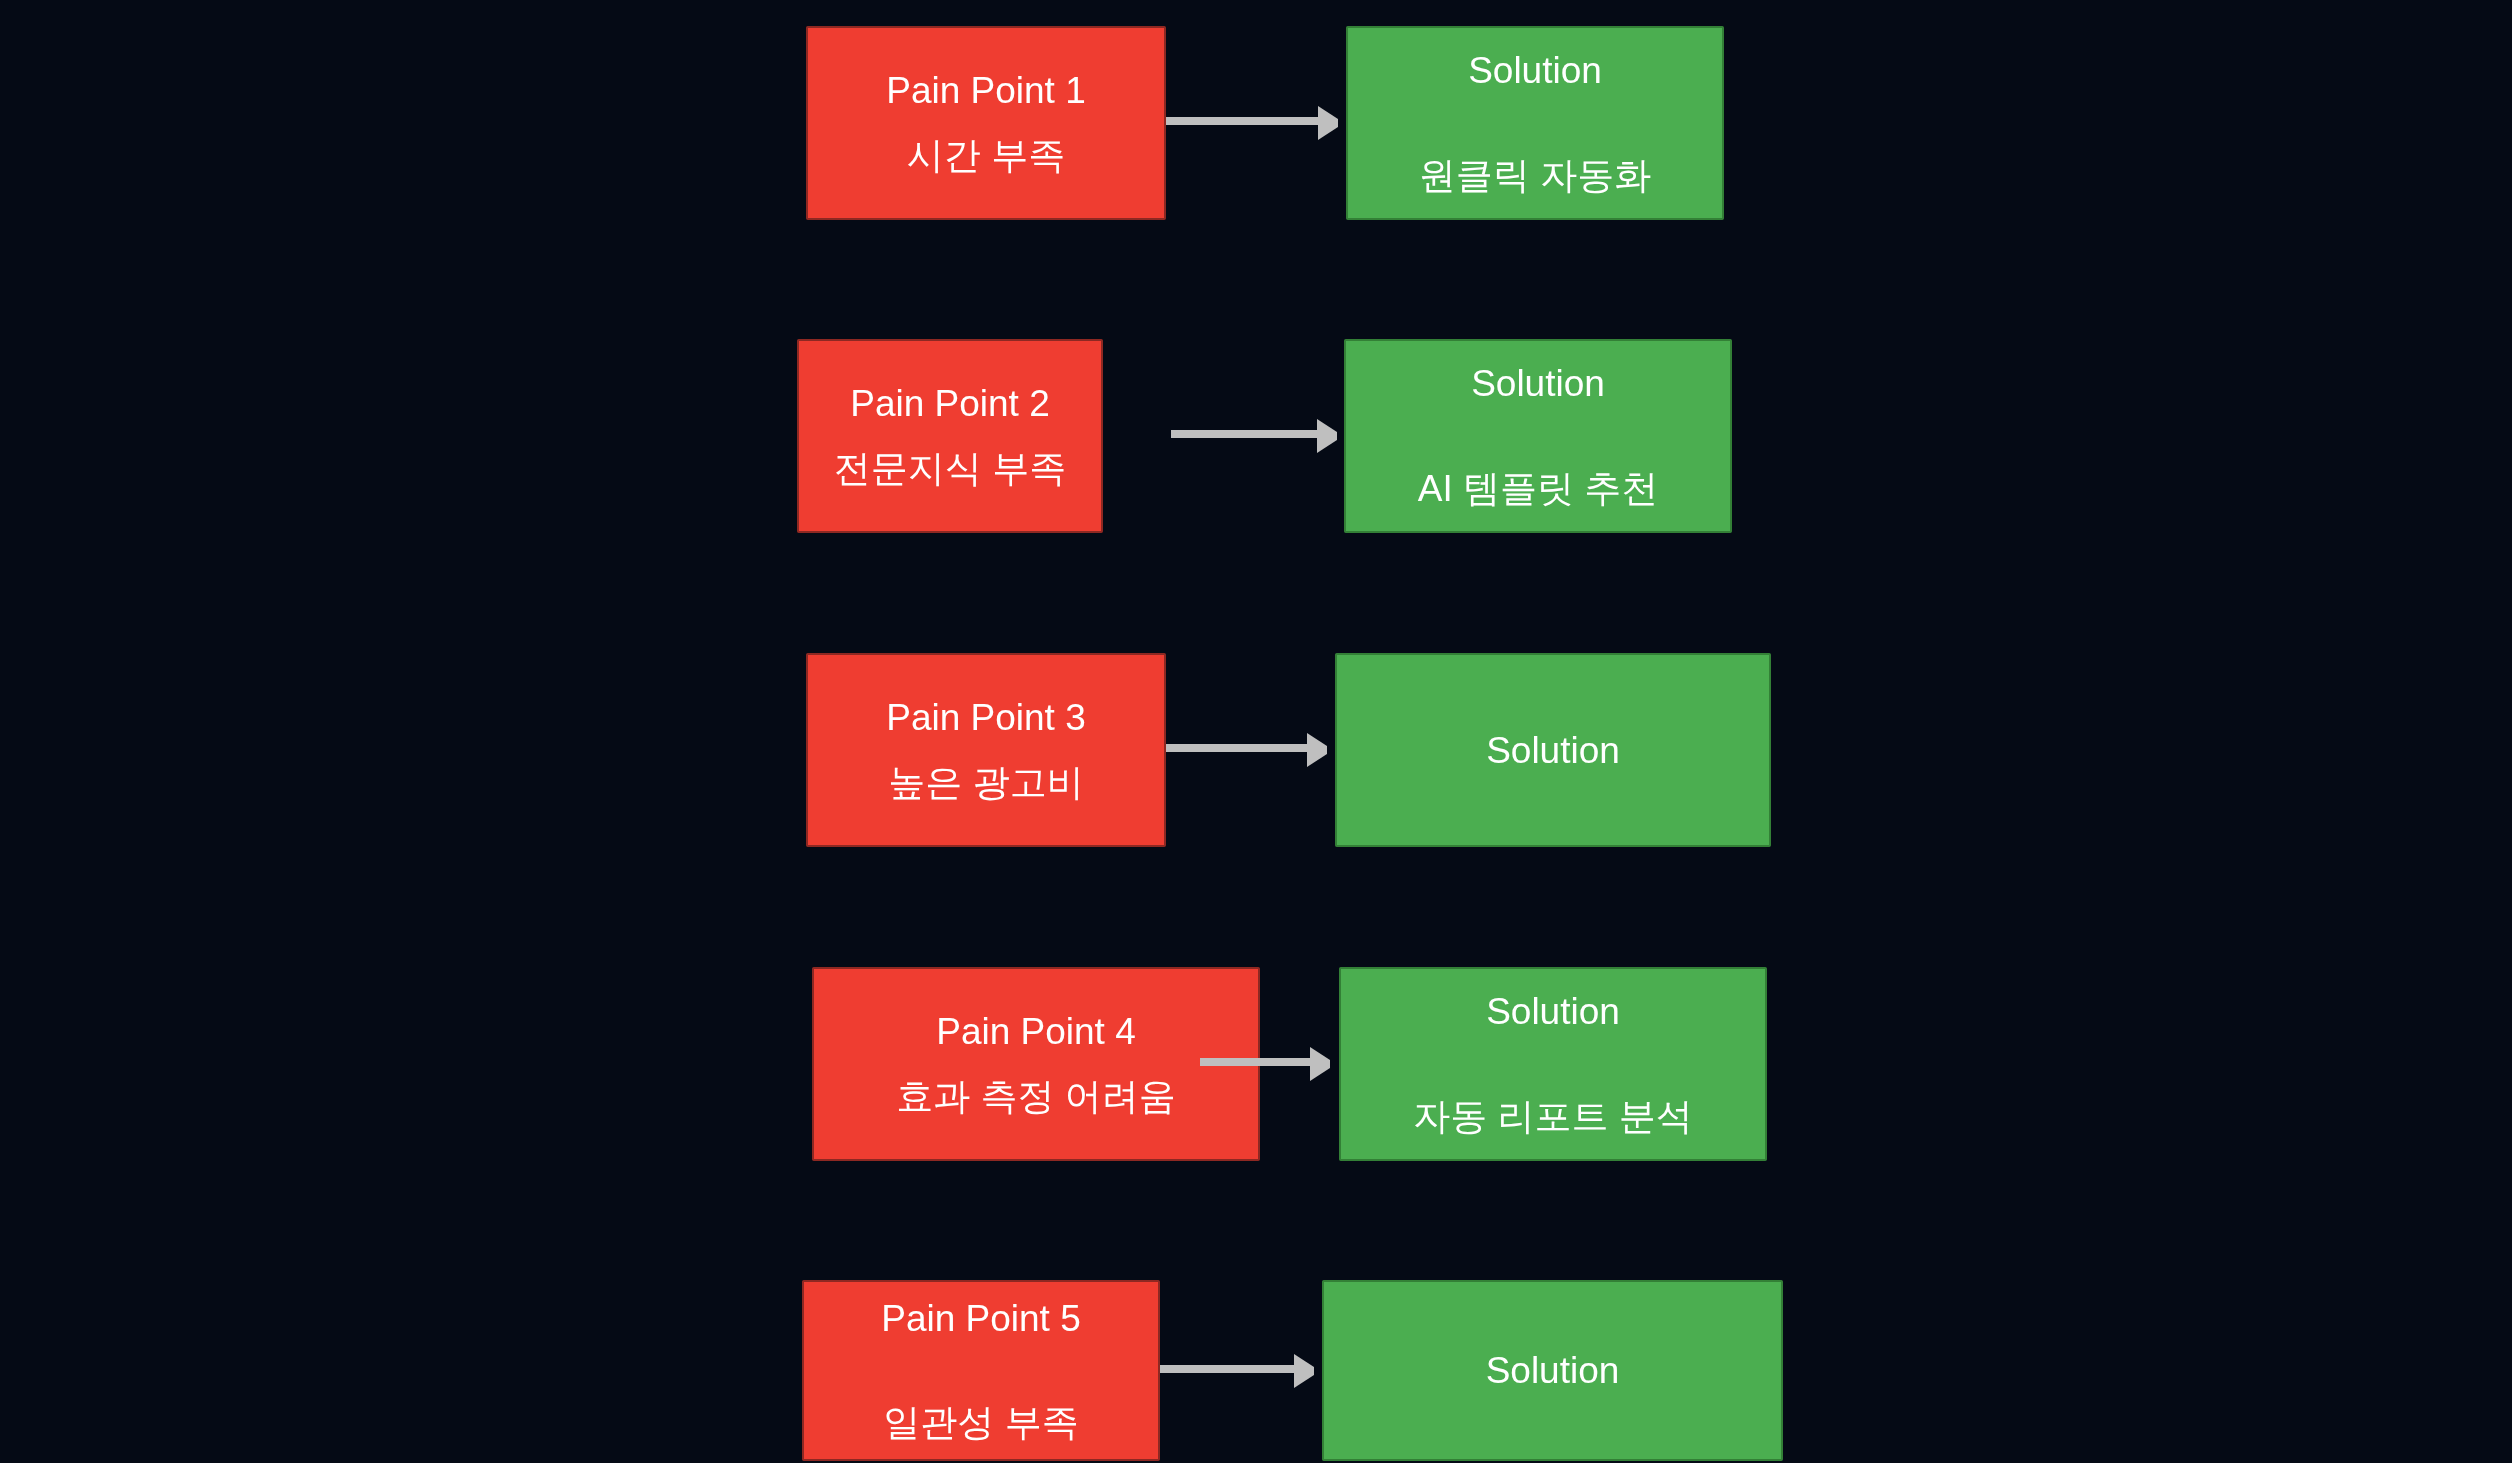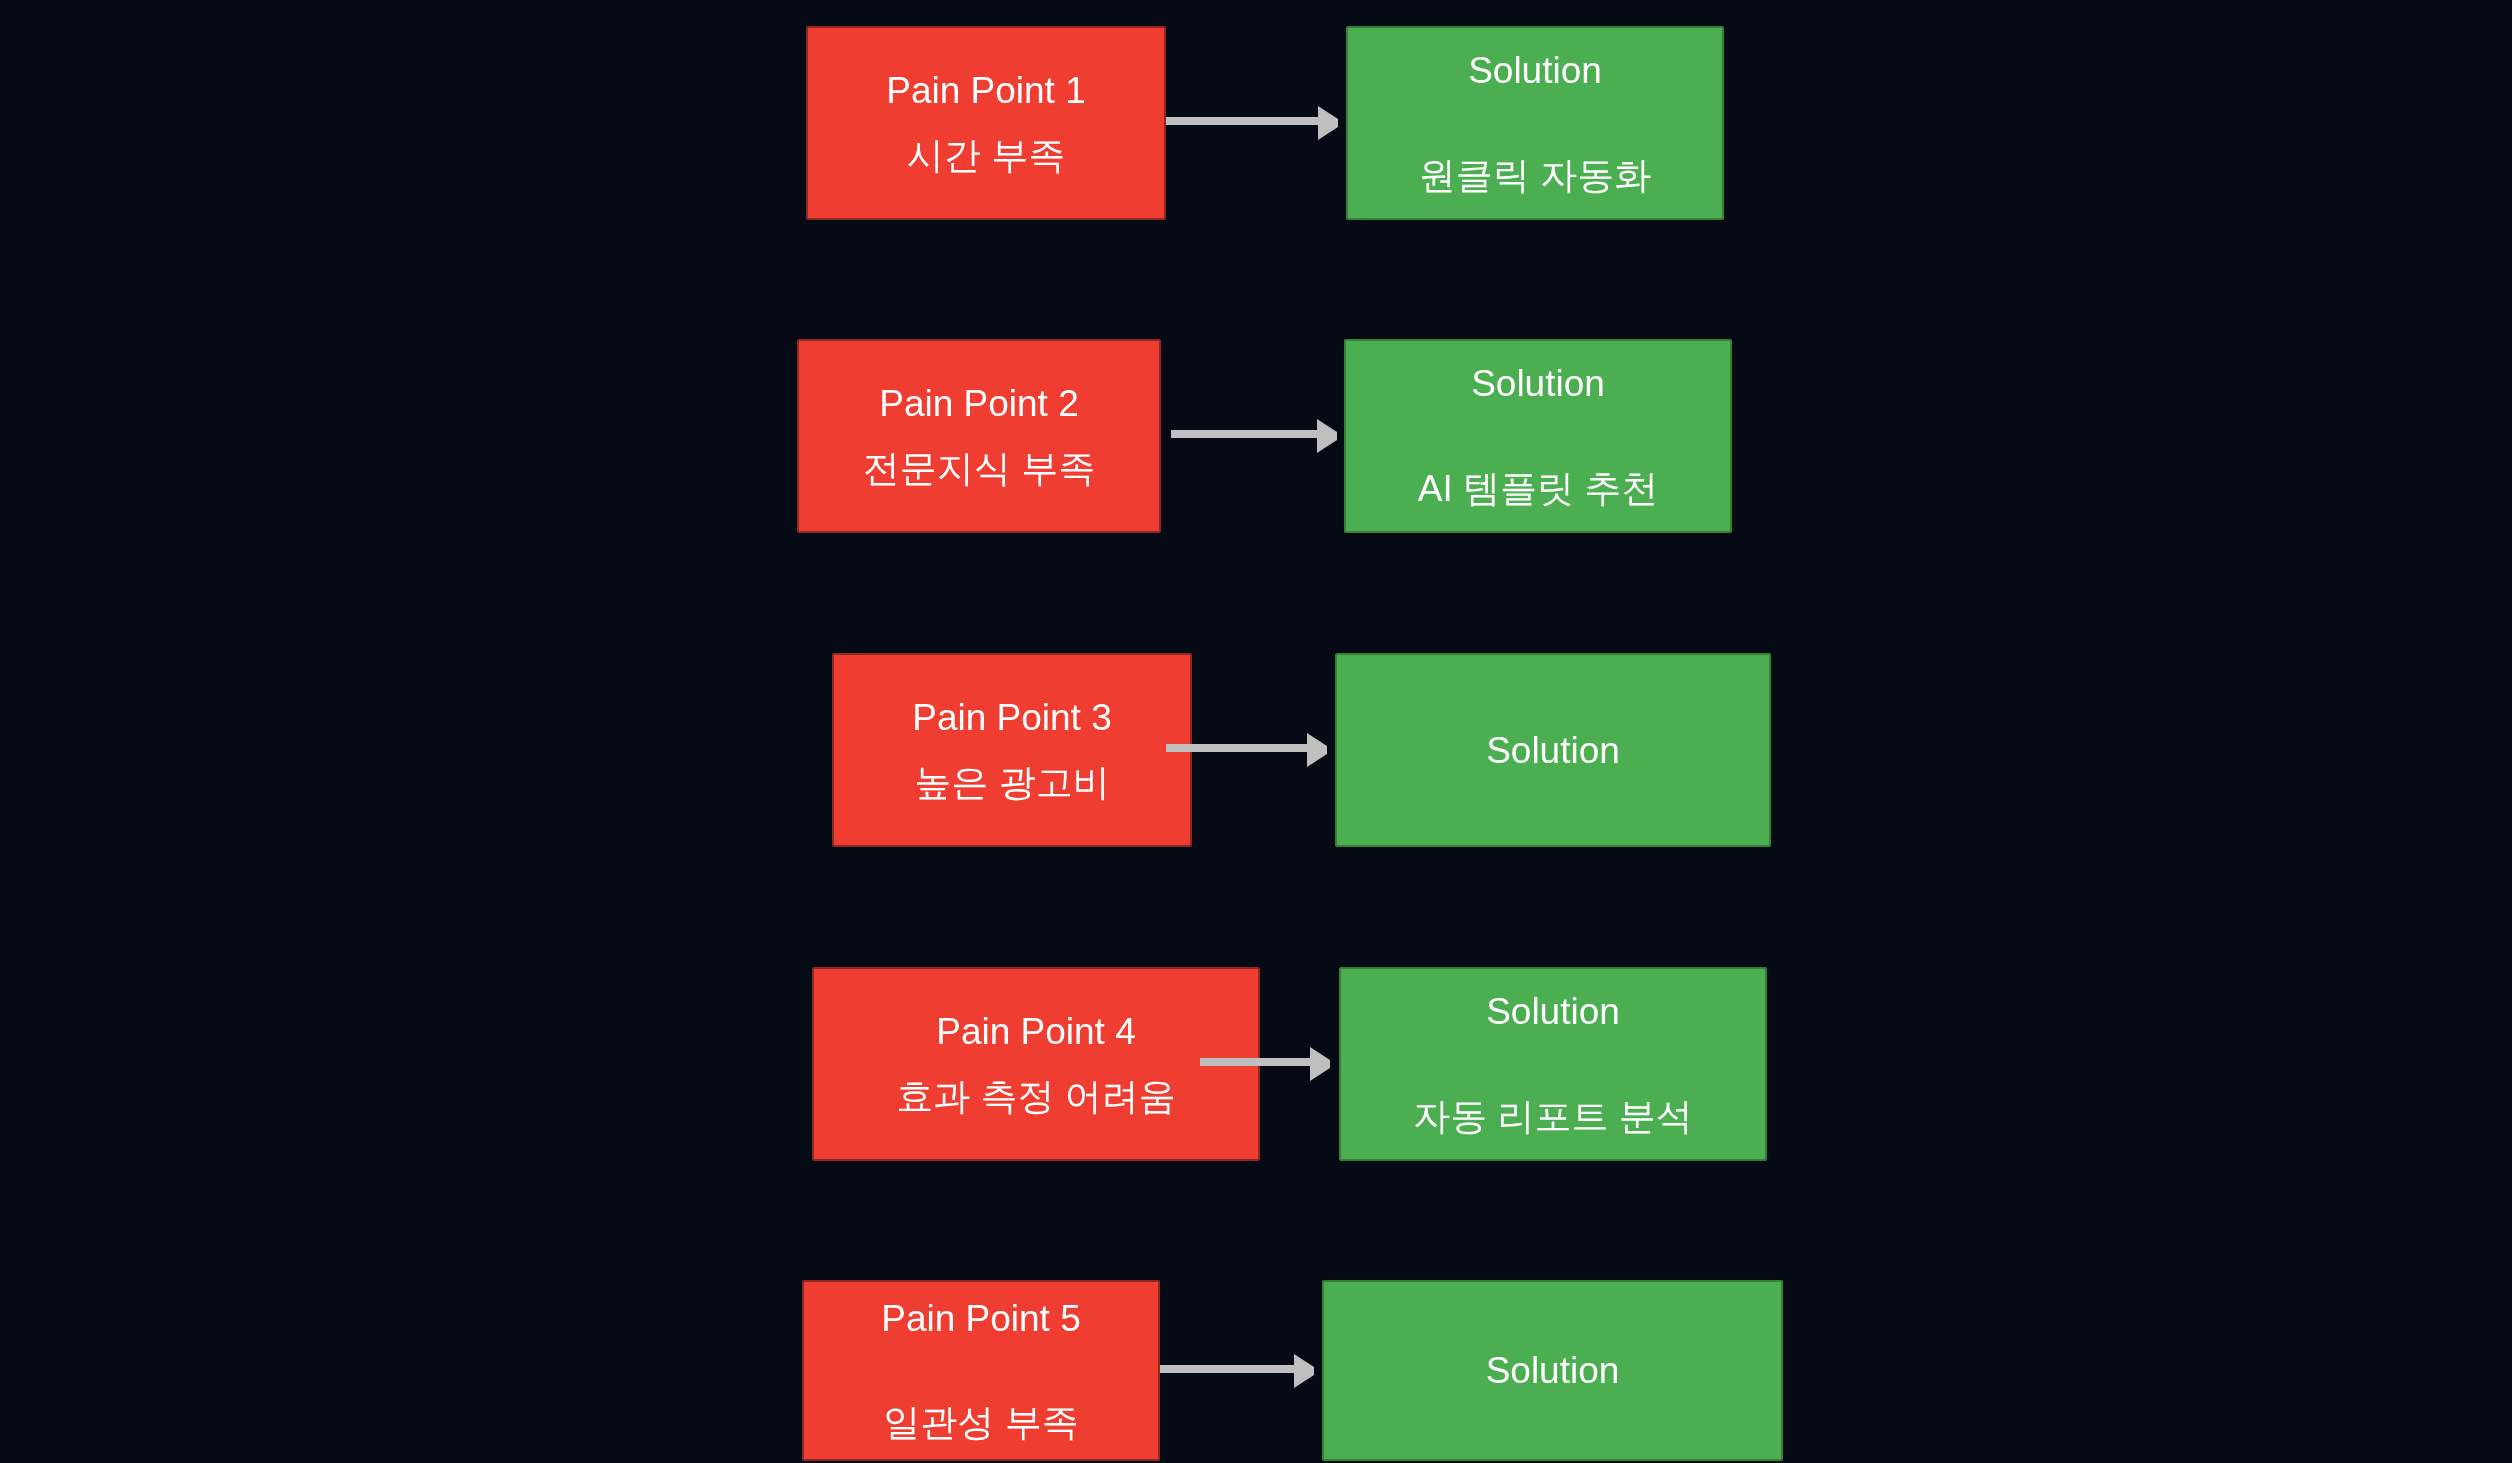--- a/index.html
+++ b/index.html
@@ -82,36 +82,36 @@
       <div class="shaft"></div>
       <div class="head"></div>
     </div>
     <div class="node solution" style="left:1338px;width:378px;">
       <div class="title">Solution</div>
       <div class="label">원클릭 자동화</div>
     </div>
   </div>
 
   <div class="row" style="top:331px;height:194px;">
-    <div class="node pain" style="left:789px;width:364px;">
+    <div class="node pain" style="left:789px;width:306px;">
       <div class="title">Pain Point 2</div>
       <div class="label">전문지식 부족</div>
     </div>
     <div class="connector" style="left:1163px;width:174px;">
       <div class="shaft"></div>
       <div class="head"></div>
     </div>
     <div class="node solution" style="left:1336px;width:388px;">
       <div class="title">Solution</div>
       <div class="label">AI 템플릿 추천</div>
     </div>
   </div>
 
   <div class="row" style="top:645px;height:194px;">
-    <div class="node pain" style="left:824px;width:360px;">
+    <div class="node pain" style="left:798px;width:360px;">
       <div class="title">Pain Point 3</div>
       <div class="label">높은 광고비</div>
     </div>
     <div class="connector" style="left:1158px;width:169px;">
       <div class="shaft"></div>
       <div class="head"></div>
     </div>
     <div class="node solution" style="left:1327px;width:436px;">
       <div class="title">Solution</div>
     </div>

